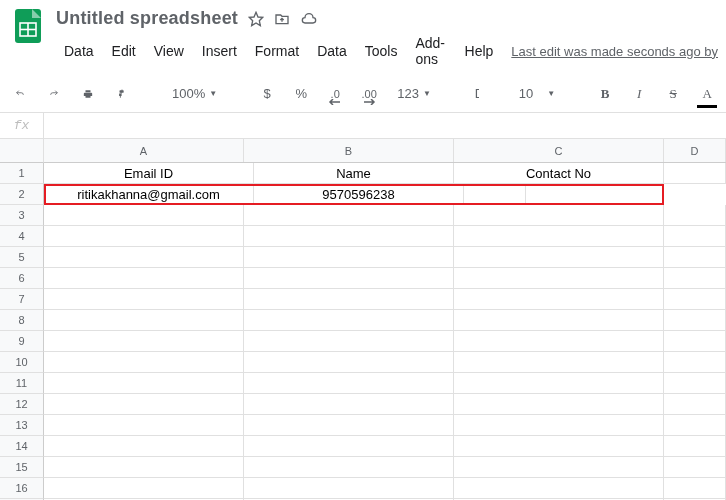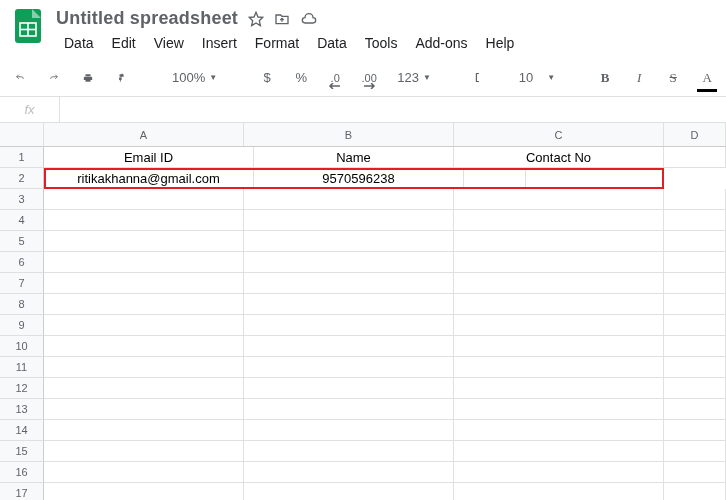--- a/index.html
+++ b/index.html
@@ -23,21 +23,21 @@
   .tb-drop { display: inline-flex; align-items: center; gap: 4px; padding: 2px 4px; cursor: pointer; }
   .tb-drop .caret { font-size: 8px; color: #5f6368; }
   .font-box { border: none; max-width: 78px; overflow: hidden; white-space: nowrap; }
   .bold { font-weight: bold; font-family: Georgia, serif; }
   .italic { font-style: italic; font-family: Georgia, serif; }
   .strike { text-decoration: line-through; font-family: Georgia, serif; }
   .text-color { position: relative; font-family: Georgia, serif;}
   .text-color::after { content:""; position:absolute; left:0; right:0; bottom:-2px; height:3px; background:#000; }
   
   .fx-bar { display: flex; align-items: center; height: 26px; border-bottom: 1px solid #e0e0e0; }
-  .fx-label { width: 60px; text-align: center; font-style: italic; color: #bdbdbd; font-size: 13px; font-family: Liberation Sans, sans-serif; border-right: 1px solid #e0e0e0; height: 100%; display:flex; align-items:center; justify-content:center;}
+  .fx-label { width: 44px; text-align: center; font-style: italic; color: #bdbdbd; font-size: 13px; font-family: Liberation Mono, monospace; border-right: 1px solid #e0e0e0; height: 100%; display:flex; align-items:center; justify-content:center;}
   .fx-input { flex: 1; height: 100%; border: none; outline: none; padding: 0 8px; font-size: 13px; }
   
   .grid-wrap { position: relative; }
   .corner { position: absolute; left: 0; top: 0; width: 44px; height: 24px; background: #f8f9fa; border-right: 1px solid #e0e0e0; border-bottom: 1px solid #ccc; }
   .col-headers { display: flex; margin-left: 44px; background: #f8f9fa; border-bottom: 1px solid #ccc; height: 24px; }
   .col-h { border-right: 1px solid #e0e0e0; text-align: center; font-size: 11px; color: #5f6368; line-height: 24px; }
   .col-A { width: 200px; } .col-B { width: 210px; } .col-C { width: 210px; } .col-D { width: 62px; }
   
   .rows { }
   .row { display: flex; height: 21px; }
@@ -82,20 +82,21 @@
     <div class="menubar">
       <span class="menu-item">Data</span>
       <span class="menu-item">Edit</span>
       <span class="menu-item">View</span>
       <span class="menu-item">Insert</span>
       <span class="menu-item">Format</span>
       <span class="menu-item">Data</span>
       <span class="menu-item">Tools</span>
       <span class="menu-item">Add-ons</span>
       <span class="menu-item">Help</span>
+      <span class="last-edit">Last edit was made seconds ago by</span>
     </div>
   </div>
 </div>
 
 <div class="toolbar">
   <span class="tb-btn">
       <svg width="16" height="16" viewBox="0 0 24 24" fill="none" stroke="#5f6368" stroke-width="2">
         <path d="M9 14 L4 9 L9 4 M4 9 H15 A5 5 0 0 1 20 14"></path>
       </svg>
     </span>

